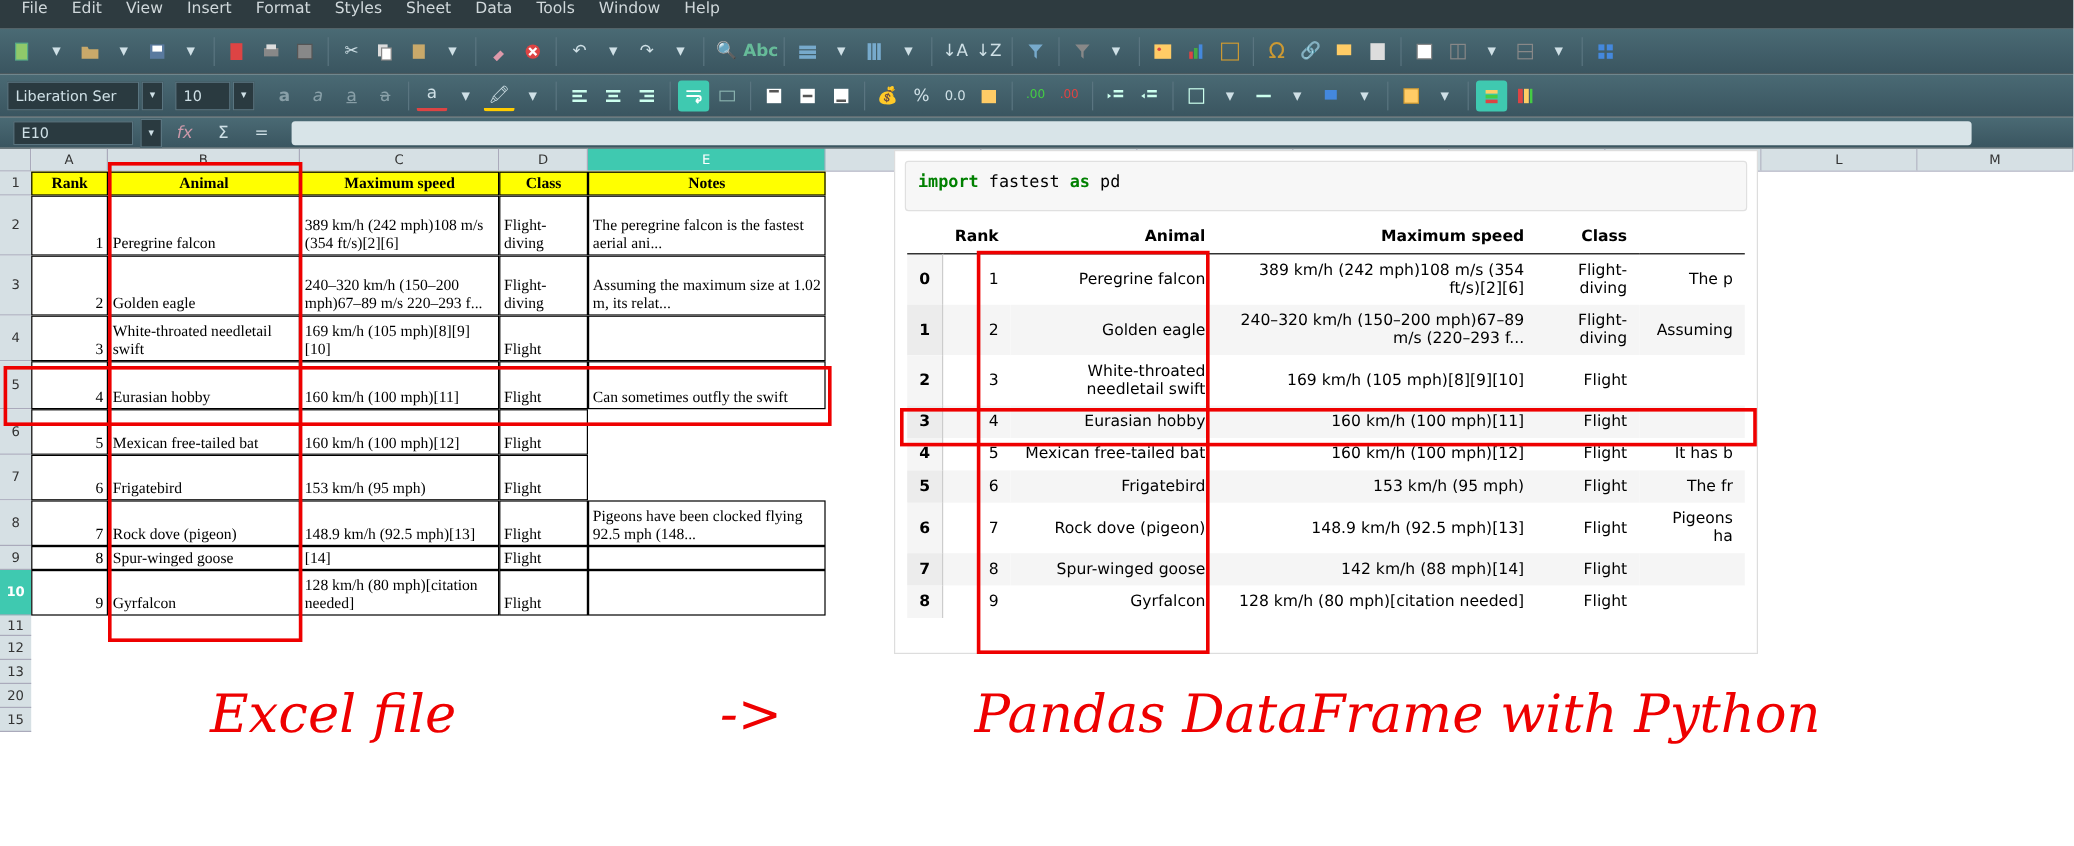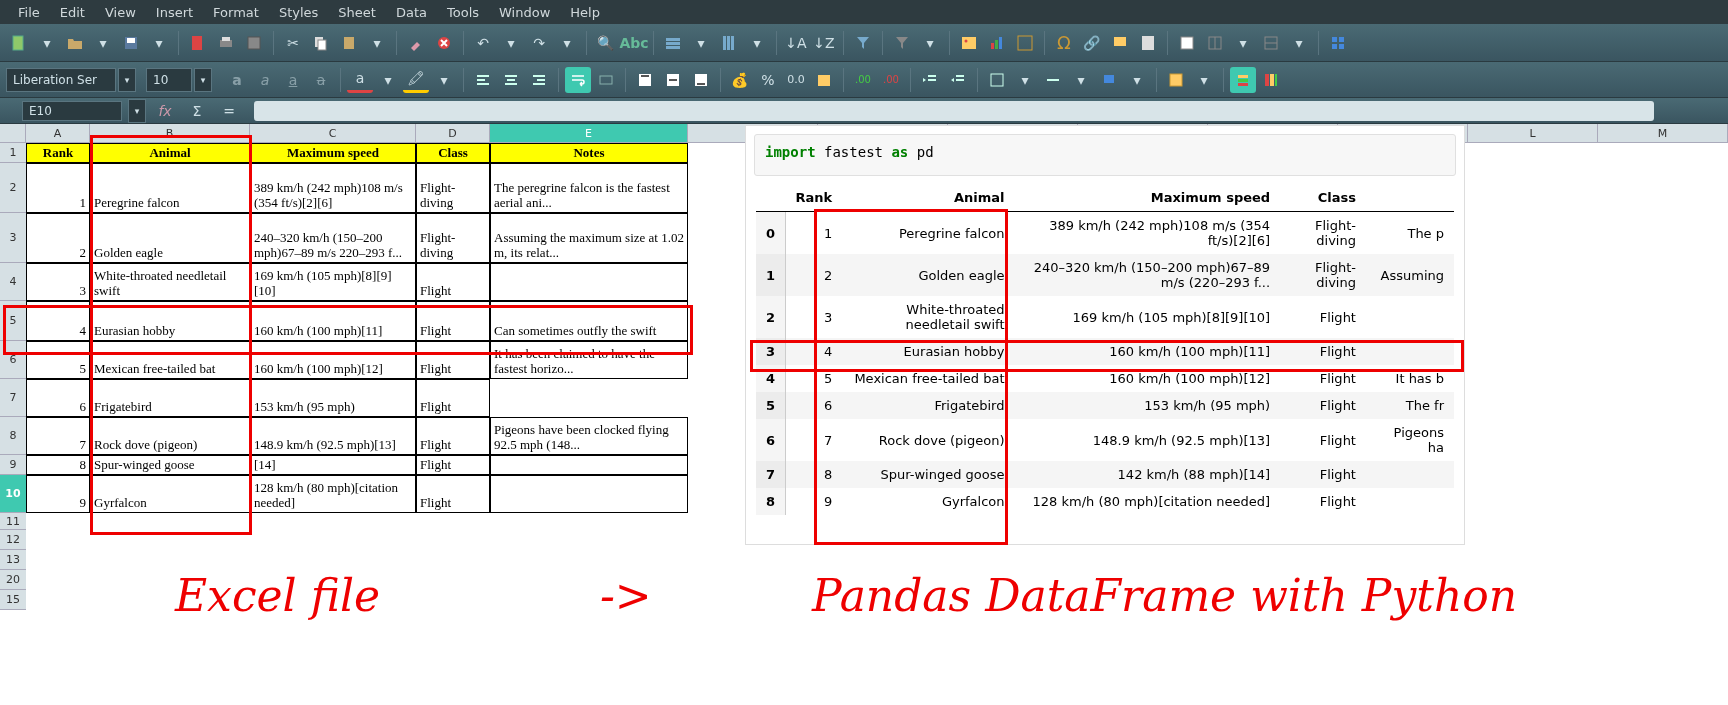--- a/index.html
+++ b/index.html
@@ -1,33 +1,33 @@
 <!DOCTYPE html>
 <html><head>
 <meta charset="utf-8">
 <style>
 * { box-sizing: border-box; margin: 0; padding: 0; }
 body { font-family: "DejaVu Sans", Arial, sans-serif; background: #fff; width: 1728px; height: 705px; position: relative; overflow: hidden; }
 
 
-.menubar { background: #2e3b40; height: 24px; display: flex; align-items: center; padding: 0 8px; color: #d0d8db; font-size: 13px; }
+.menubar { background: #2e3b40; height: 24px; display: flex; padding: 0 8px; color: #d0d8db; font-size: 13px; }
 .menubar span { padding: 0 10px; cursor: pointer; }
 
 
 .toolbar { background: linear-gradient(#4a6a74, #3a5560); height: 38px; display: flex; align-items: center; padding: 0 6px; gap: 2px; border-bottom: 1px solid #2a3a40; }
 .toolbar2 { background: linear-gradient(#4a6a74, #3a5560); height: 36px; display: flex; align-items: center; padding: 0 6px; gap: 2px; border-bottom: 1px solid #2a3a40; }
 .tbtn { width: 26px; height: 26px; display: flex; align-items: center; justify-content: center; border-radius: 3px; color: #cfe0e6; font-size: 14px; }
 .tbtn svg { width: 16px; height: 16px; }
 .sep { width: 1px; height: 24px; background: #5a7580; margin: 0 4px; }
 .fontname { background: #2a3a40; color: #cfe0e6; border: 1px solid #5a7580; height: 24px; width: 110px; padding: 0 6px; font-size: 12px; display: flex; align-items: center; }
 .fontsize { background: #2a3a40; color: #cfe0e6; border: 1px solid #5a7580; height: 24px; width: 46px; padding: 0 6px; font-size: 12px; display: flex; align-items: center; }
 .dropdown-arrow { background: #2a3a40; color: #cfe0e6; border: 1px solid #5a7580; height: 24px; width: 18px; display: flex; align-items: center; justify-content: center; font-size: 9px; }
 
 
-.cellref-row { background: linear-gradient(#4a6a74, #3a5560); height: 26px; display: flex; align-items: center; padding: 0 22px; gap: 6px; border-bottom: 1px solid #2a3a40; }
+.cellref-row { background: linear-gradient(#4a6a74, #3a5560); height: 26px; display: flex; align-items: center; padding: 0 11px; gap: 6px; border-bottom: 1px solid #2a3a40; }
 .cellref { background: #2a3a40; color: #cfe0e6; border: 1px solid #5a7580; height: 20px; width: 100px; padding: 0 6px; font-size: 12px; display: flex; align-items: center; }
 .formula-bar { background: #d8e4e8; height: 20px; flex: 1; border-radius: 3px; margin-left: 6px; max-width: 1400px; }
 
 
 .sheet-area { position: relative; display: flex; }
 .colhdrs { display: flex; height: 19px; background: #e4ecef; border-bottom: 1px solid #aab; }
 .colhdr { background: #d6e0e4; border-right: 1px solid #aab; font-size: 11px; color: #333; display: flex; align-items: center; justify-content: center; }
 .colhdr.sel { background: #3fc9b0; color: #fff; }
 .rowhdr { height: 20px; background: #d6e0e4; border-bottom: 1px solid #aab; font-size: 11px; color: #333; display: flex; align-items: center; justify-content: center; width: 26px; }
 .rowhdr.sel { background: #3fc9b0; color: #fff; font-weight: bold; }
@@ -451,21 +451,20 @@
       <div class="cell bordered wrap" style="left: 464px; top: 120px; width: 198px; height: 38px;"></div>
       <div class="cell bordered wrap num" style="left: 0px; top: 158px; width: 64px; height: 40px;">4</div>
       <div class="cell bordered wrap" style="left: 64px; top: 158px; width: 160px; height: 40px;">Eurasian hobby</div>
       <div class="cell bordered wrap" style="left: 224px; top: 158px; width: 166px; height: 40px;">160 km/h (100 mph)[11]</div>
       <div class="cell bordered wrap" style="left: 390px; top: 158px; width: 74px; height: 40px;">Flight</div>
       <div class="cell bordered wrap" style="left: 464px; top: 158px; width: 198px; height: 40px;">Can sometimes outfly the swift</div>
       <div class="cell bordered wrap num" style="left: 0px; top: 198px; width: 64px; height: 38px;">5</div>
       <div class="cell bordered wrap" style="left: 64px; top: 198px; width: 160px; height: 38px;">Mexican free-tailed bat</div>
       <div class="cell bordered wrap" style="left: 224px; top: 198px; width: 166px; height: 38px;">160 km/h (100 mph)[12]</div>
       <div class="cell bordered wrap" style="left: 390px; top: 198px; width: 74px; height: 38px;">Flight</div>
-      <div class="cell bordered wrap" style="left: 464px; top: 198px; width: 198px; height: 38px;">It has been claimed to have the fastest horizo...</div>
       <div class="cell bordered wrap num" style="left: 0px; top: 236px; width: 64px; height: 38px;">6</div>
       <div class="cell bordered wrap" style="left: 64px; top: 236px; width: 160px; height: 38px;">Frigatebird</div>
       <div class="cell bordered wrap" style="left: 224px; top: 236px; width: 166px; height: 38px;">153 km/h (95 mph)</div>
       <div class="cell bordered wrap" style="left: 390px; top: 236px; width: 74px; height: 38px;">Flight</div>
       <div class="cell bordered wrap num" style="left: 0px; top: 274px; width: 64px; height: 38px;">7</div>
       <div class="cell bordered wrap" style="left: 64px; top: 274px; width: 160px; height: 38px;">Rock dove (pigeon)</div>
       <div class="cell bordered wrap" style="left: 224px; top: 274px; width: 166px; height: 38px;">148.9 km/h (92.5 mph)[13]</div>
       <div class="cell bordered wrap" style="left: 390px; top: 274px; width: 74px; height: 38px;">Flight</div>
       <div class="cell bordered wrap" style="left: 464px; top: 274px; width: 198px; height: 38px;">Pigeons have been clocked flying 92.5 mph (148...</div>
       <div class="cell bordered wrap num" style="left: 0px; top: 312px; width: 64px; height: 20px;">8</div>

